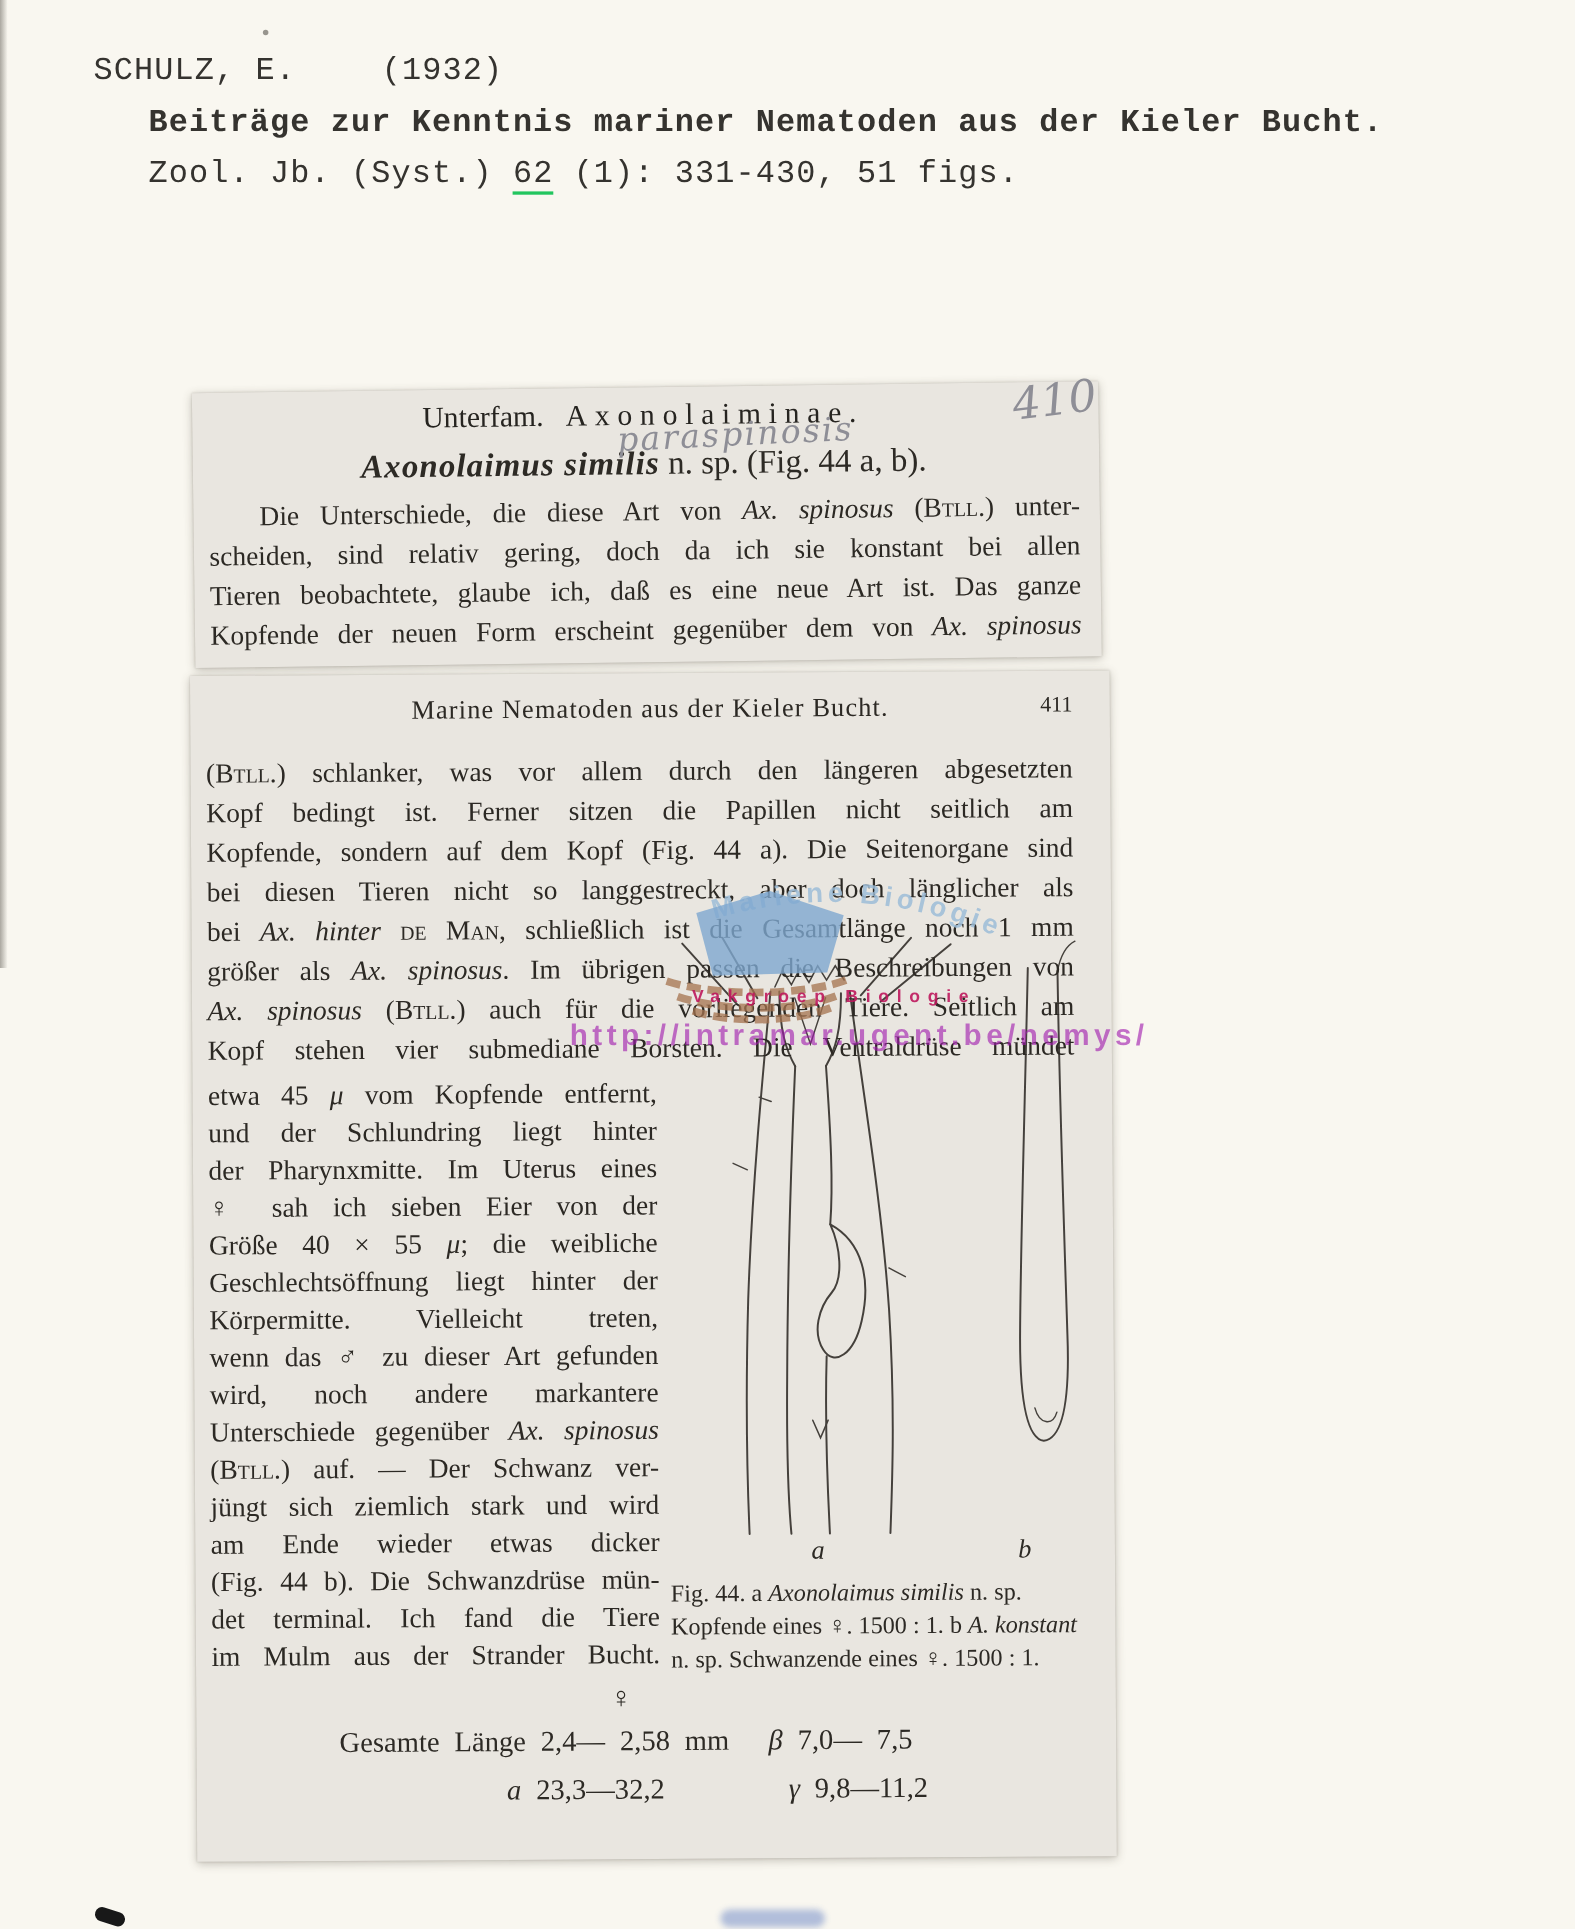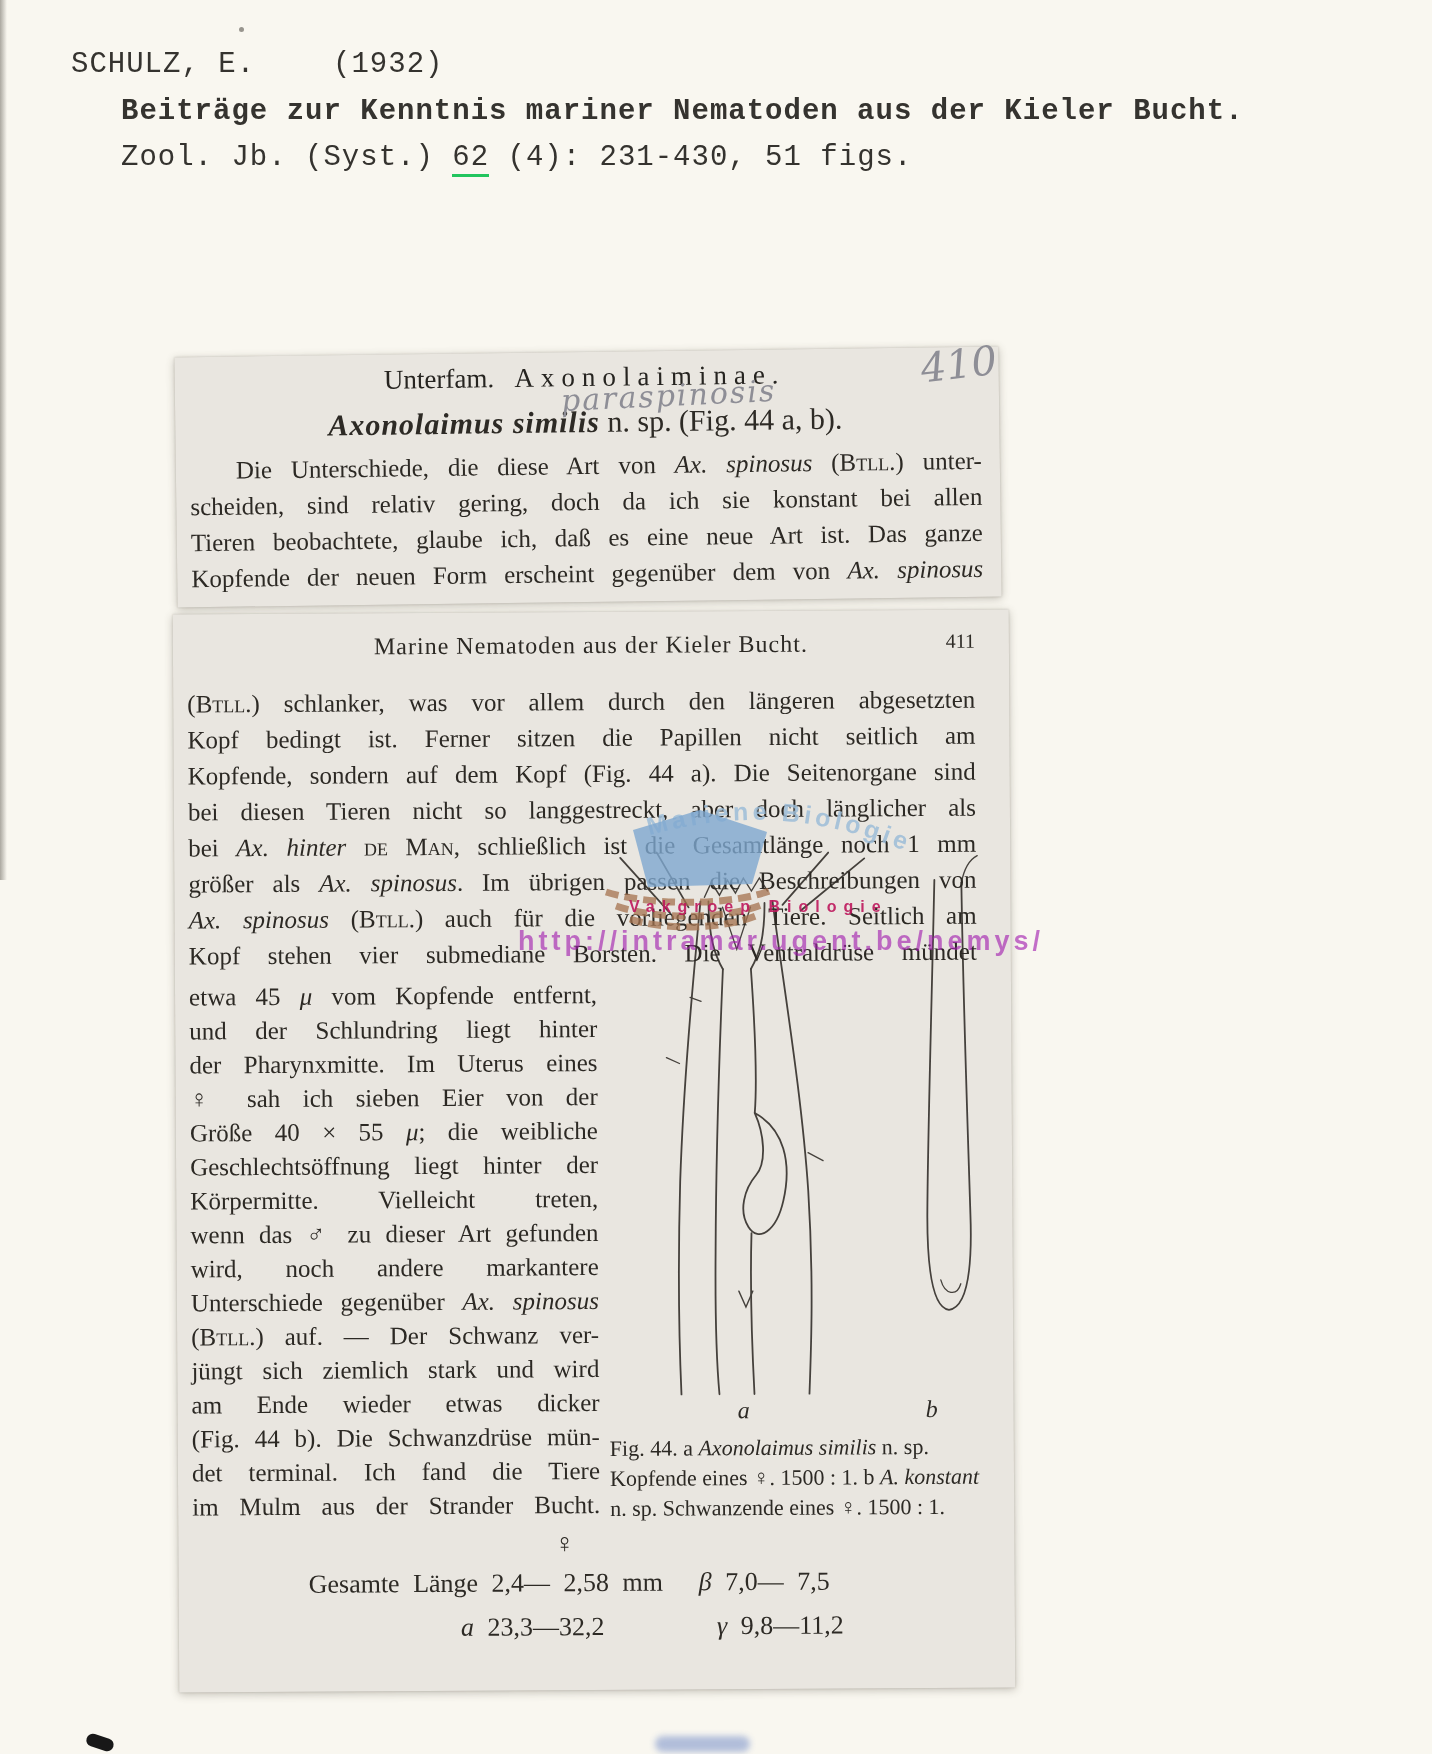--- a/index.html
+++ b/index.html
@@ -1,19 +1,19 @@
 <!DOCTYPE html>
 <html><head>
 <meta charset="utf-8">
 <style>
   html,body{margin:0;padding:0;background:#d8d4cb;}
   .page{position:relative;width:1432px;height:1754px;margin:0 auto;overflow:hidden;
         background:#f9f7f0;font-family:"Liberation Serif","DejaVu Serif",serif;color:#2d2a25;}
   
-  .typed{position:absolute;left:71px;top:48px;font-family:"Liberation Mono","DejaVu Sans Mono",monospace;
+  .typed{position:absolute;left:85px;top:48px;font-family:"Liberation Mono","DejaVu Sans Mono",monospace;
          color:#35332f;font-size:29px;letter-spacing:1px;}
   .typed .row1 span{display:inline-block;}
   .typed .yr{margin-left:78px;}
   .typed .row2{margin:14px 0 0 50px;font-weight:bold;}
   .typed .row3{margin:13px 0 0 50px;}
   .u62{border-bottom:3px solid #22c55e;padding-bottom:0px;}
   
   .clip{position:absolute;background:#e9e6e0;box-shadow:0 2px 9px rgba(70,62,50,.30),0 0 2px rgba(70,62,50,.25);}
   #clip1{left:176px;top:352px;width:824px;height:250px;transform:rotate(-0.75deg);padding:10px 18px 0 14px;box-sizing:border-box;}
   #clip2{left:176px;top:612px;width:836px;height:1078px;transform:rotate(-0.35deg);}
@@ -60,21 +60,21 @@
 <body>
 
 <div class="page">
 
   <div class="typed">
     <div class="row1">
       <span>SCHULZ, E.</span><span class="yr">(1932)</span>
     </div>
     <div class="row2">Beiträge zur Kenntnis mariner Nematoden aus der Kieler Bucht.</div>
     <div class="row3">
-      <span>Zool. Jb. (Syst.) </span><span class="u62">62</span><span> (4): 231-430, 51 figs.</span>
+      <span>Zool. Jb. (Syst.) </span><span class="u62">62</span><span> (1): 331-430, 51 figs.</span>
     </div>
   </div>
 
   <div class="clip" id="clip1">
     <div class="headline">
       <span>Unterfam.</span>&nbsp;&nbsp;
       <span class="spread">Axonolaiminae.</span>
     </div>
     <div class="hand hand-page">410</div>
     <div class="species">

